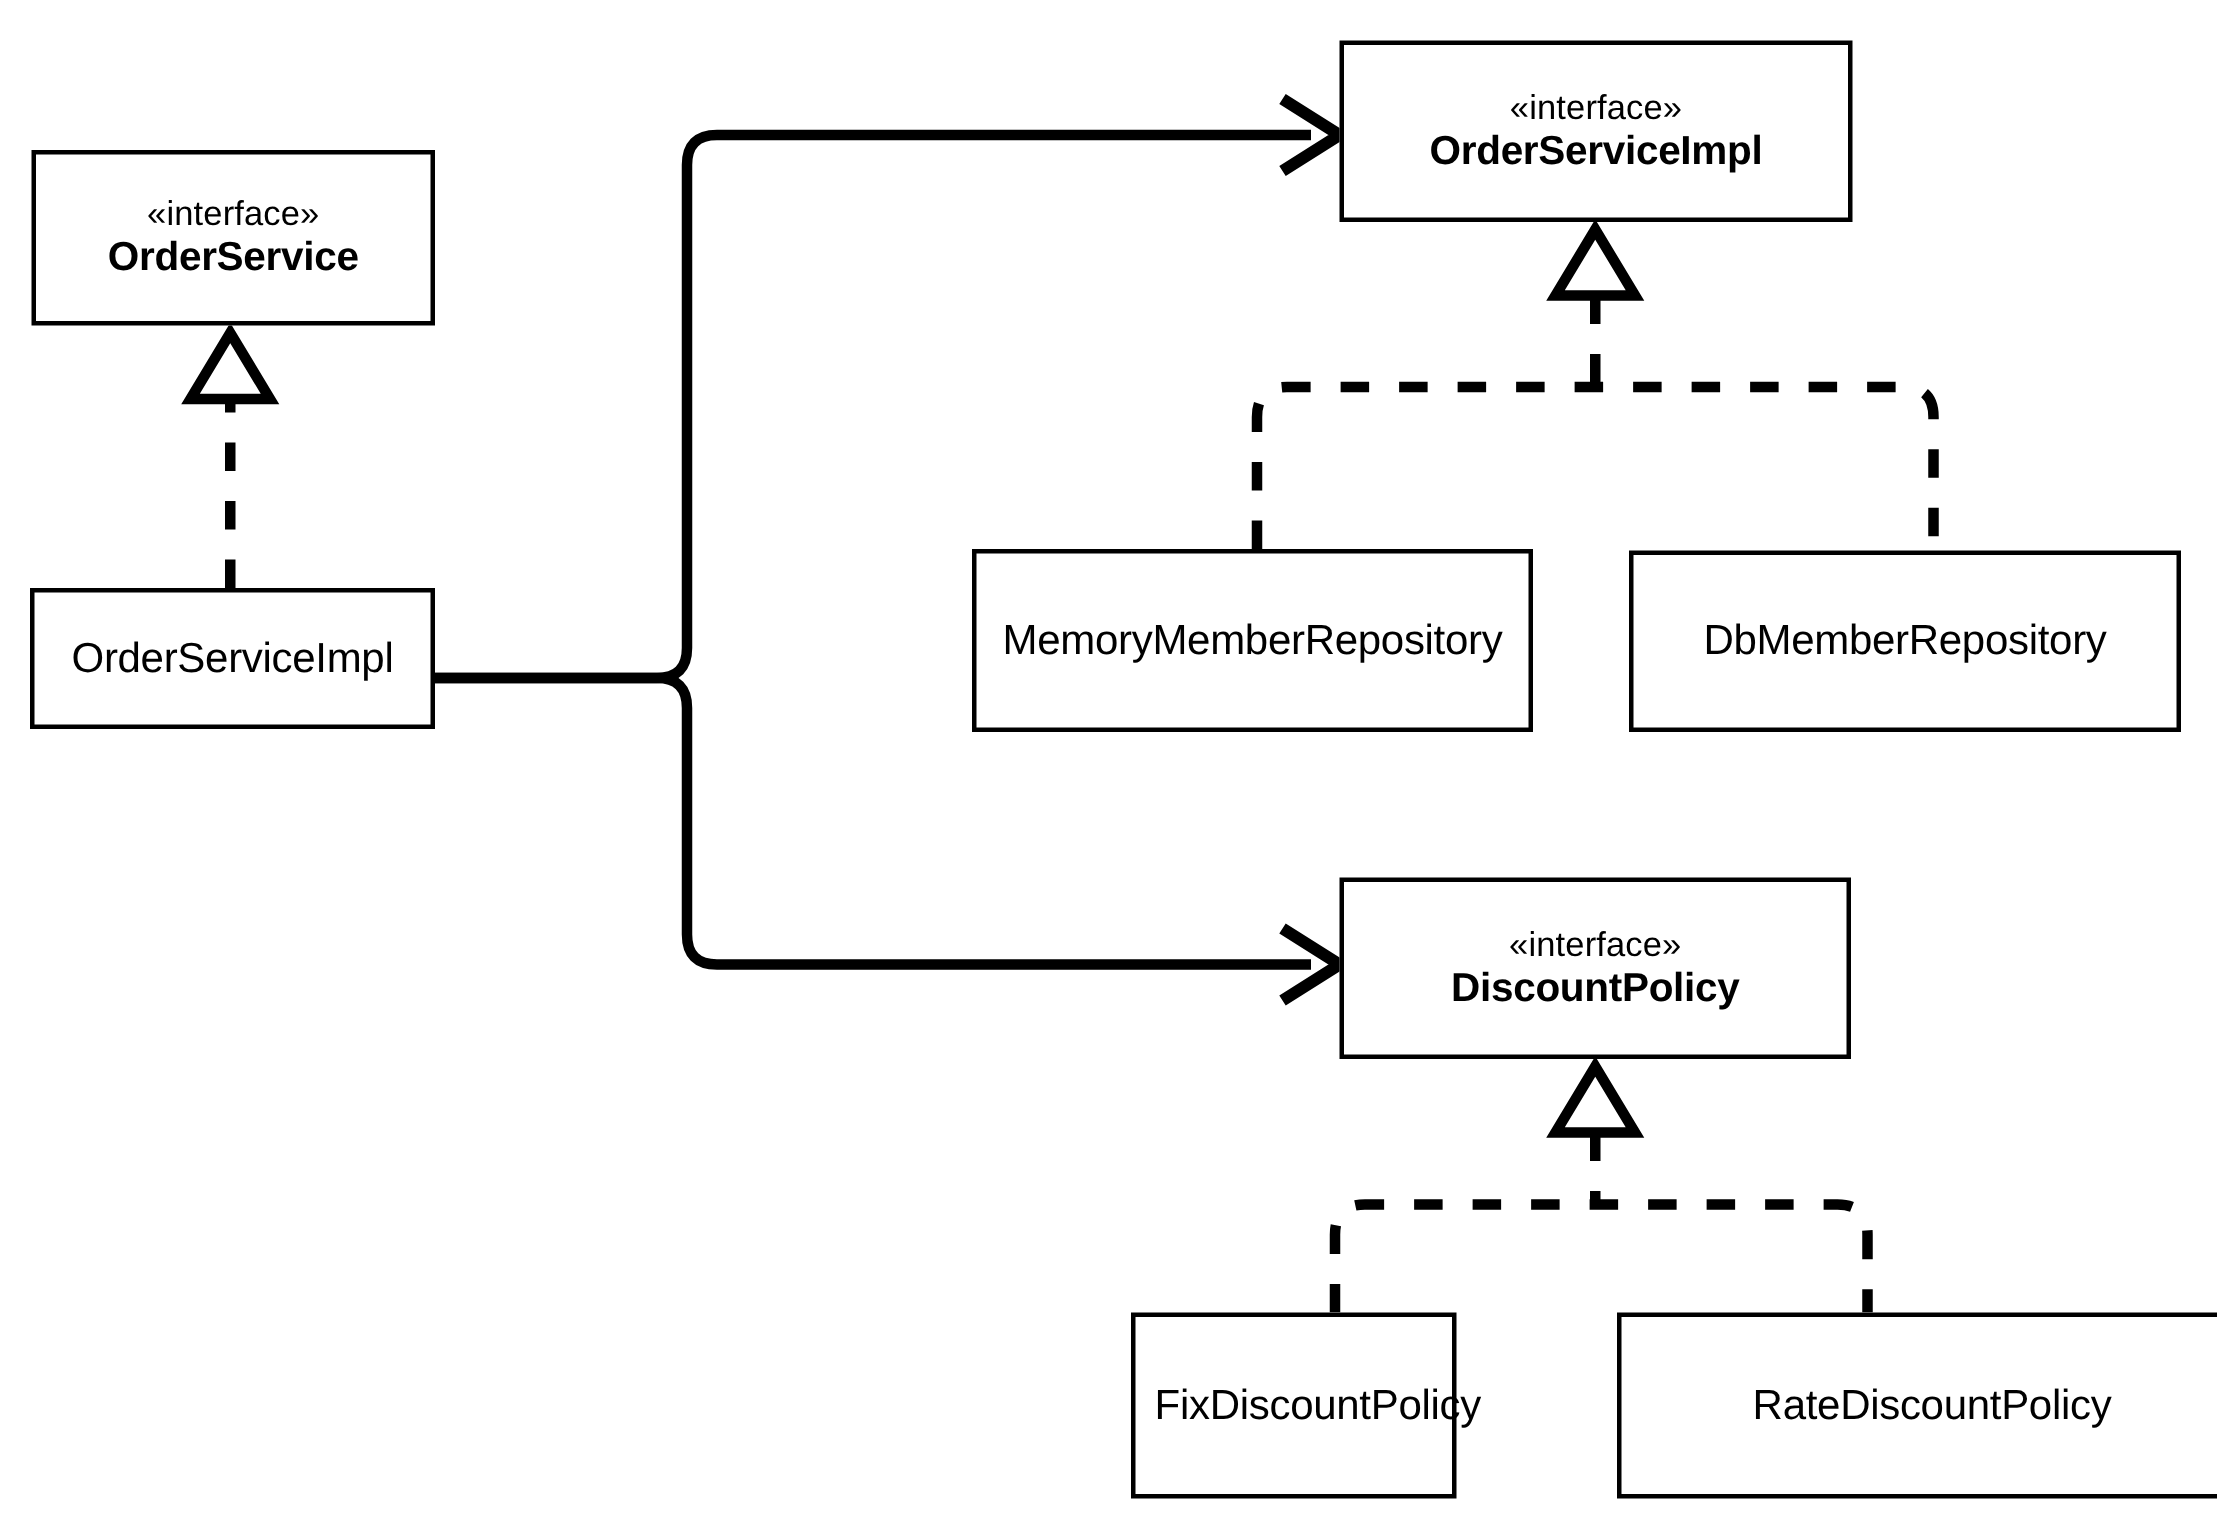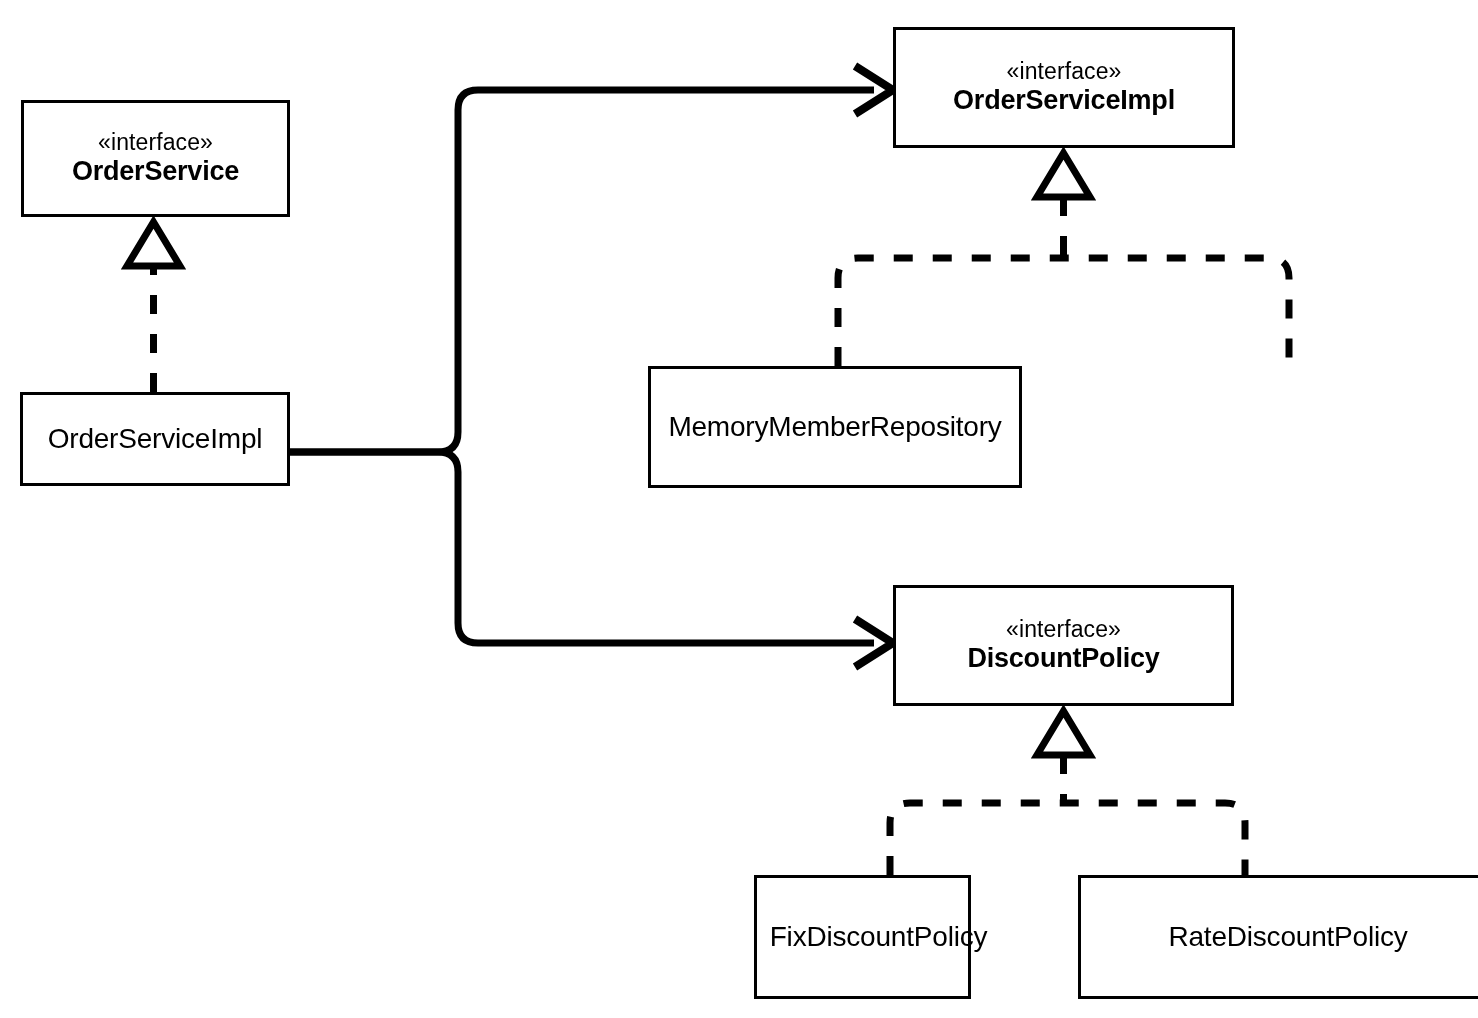--- a/index.html
+++ b/index.html
@@ -114,20 +114,23 @@
 
   <div class="node" id="node-member-repository">
     <div class="stereotype">«interface»</div>
     <div class="iface-name">OrderServiceImpl</div>
   </div>
 
   <div class="node" id="node-memory-member-repo">
     <div class="class-name">MemoryMemberRepository</div>
   </div>
 
+  <div class="node" id="node-db-member-repo">
+    <div class="class-name">DbMemberRepository</div>
+  </div>
 
   <div class="node" id="node-discount-policy">
     <div class="stereotype">«interface»</div>
     <div class="iface-name">DiscountPolicy</div>
   </div>
 
   <div class="node" id="node-fix-discount-policy">
     <div class="class-name">FixDiscountPolicy</div>
   </div>
 

